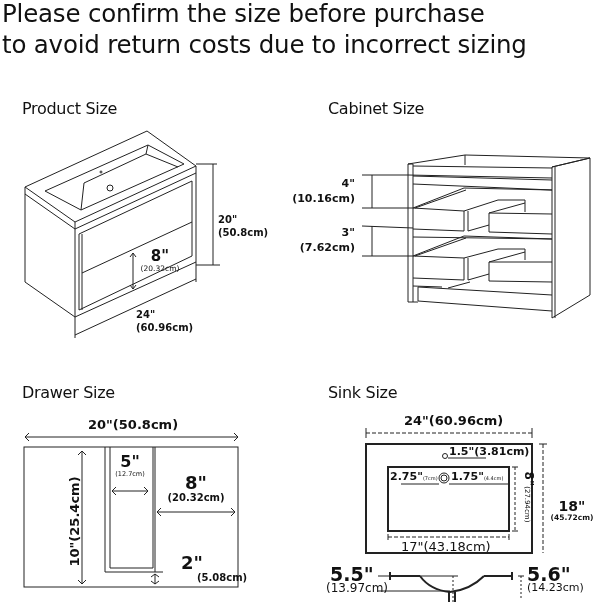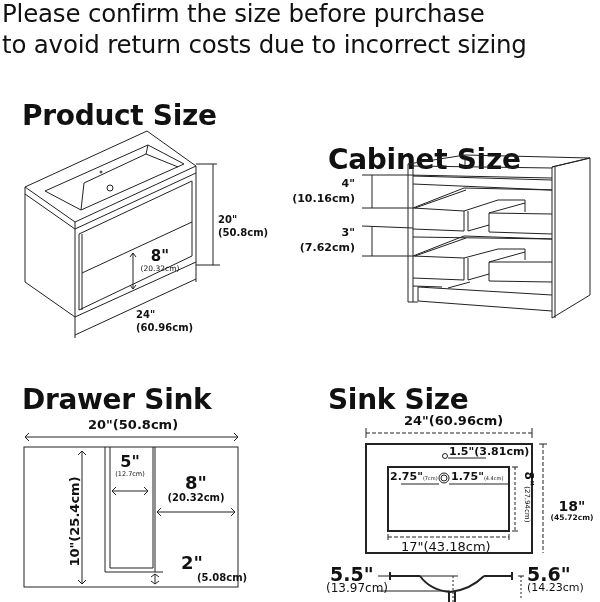--- a/index.html
+++ b/index.html
@@ -1,35 +1,35 @@
 <!DOCTYPE html>
 <html><head>
 <meta charset="utf-8">
 <style>
   html, body { margin:0; padding:0; background:#ffffff; }
   body { width:600px; height:602px; position:relative; overflow:hidden;
          font-family:"DejaVu Sans", sans-serif; color:#111; }
   .headline { position:absolute; left:2px; top:-2px; width:600px;
               font-size:24.5px; line-height:31px; font-weight:normal; letter-spacing:-0.2px; }
   .headline div { white-space:nowrap; }
-  .sec-title { position:absolute; font-size:28px; font-weight:bold; letter-spacing:-0.3px; white-space:nowrap; }
+  .sec-title { position:absolute; font-size:16px; font-weight:normal; letter-spacing:-0.3px; white-space:nowrap; }
   svg { position:absolute; left:0; top:0; }
   .lbl { position:absolute; white-space:nowrap; font-weight:bold; color:#111; }
 </style>
 </head>
 <body>
 
 <div class="headline">
   <div>Please confirm the size before purchase</div>
   <div>to avoid return costs due to incorrect sizing</div>
 </div>
 
 <div class="sec-title" style="left:22px;top:99px;">Product Size</div>
-<div class="sec-title" style="left:328px;top:99px;margin-top:44px;">Cabinet Size</div>
-<div class="sec-title" style="left:22px;top:383px;">Drawer Sink</div>
+<div class="sec-title" style="left:328px;top:99px;">Cabinet Size</div>
+<div class="sec-title" style="left:22px;top:383px;">Drawer Size</div>
 <div class="sec-title" style="left:328px;top:383px;">Sink Size</div>
 
 <svg width="600" height="602" fill="none" stroke="#222" stroke-width="1">
 
   <polygon points="25,187 147,131 196,166 75,222"></polygon>
 
   <polygon points="45,191 148,145 184,164 81,210"></polygon>
   <polyline points="148,145 146,154 178,167"></polyline>
   <polyline points="146,154 84,183 81,210"></polyline>
   <circle cx="110" cy="188" r="3"></circle>

